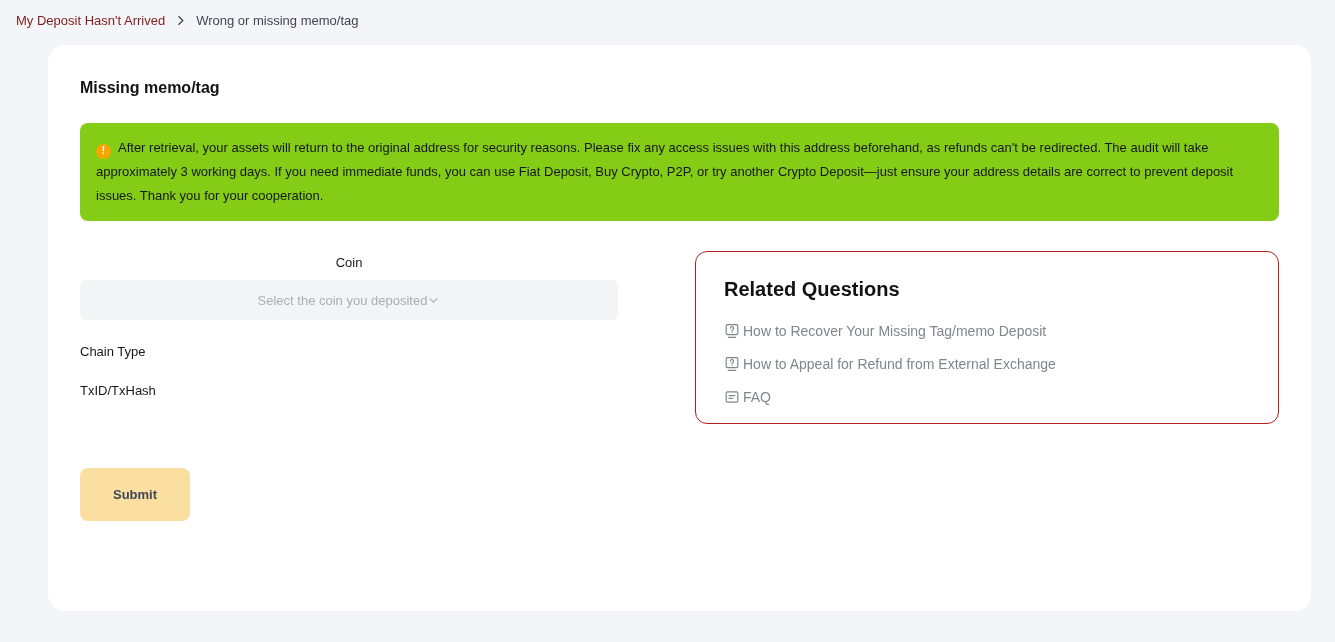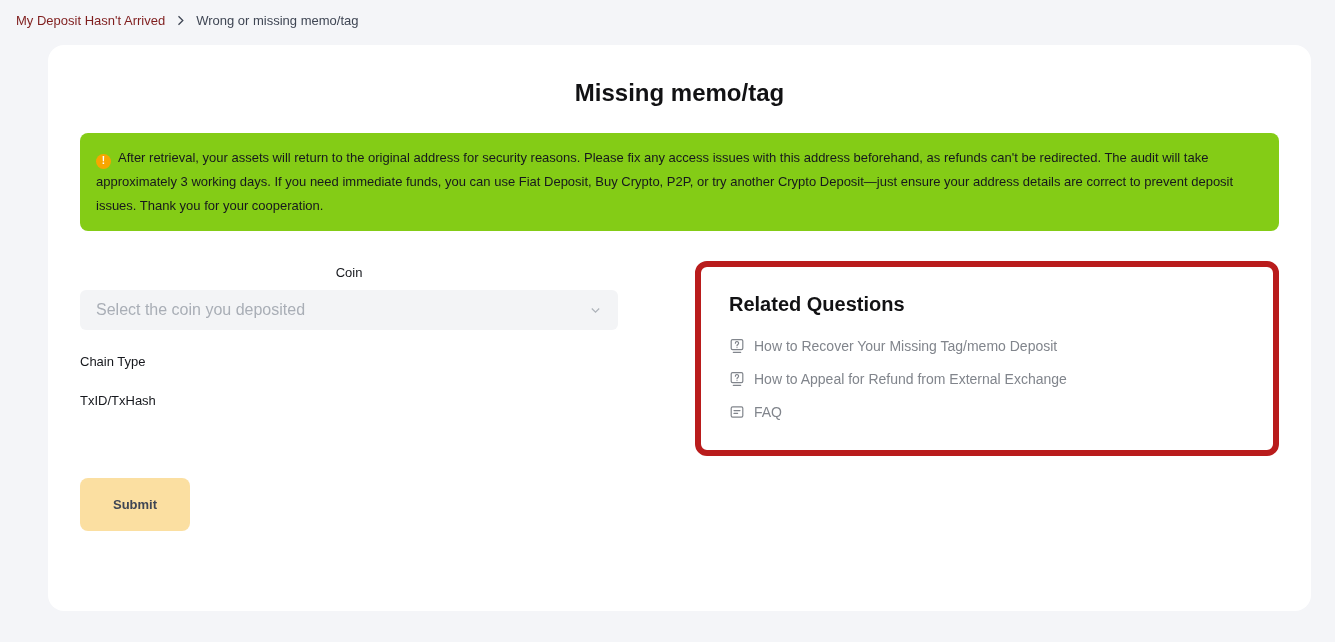--- a/index.html
+++ b/index.html
@@ -24,24 +24,23 @@
   
   .card {
     margin: 8px 24px 28px 48px;
     background: #ffffff;
     border-radius: 16px;
     padding: 34px 32px 40px 32px;
     height: 566px;
   }
   .page-title {
     margin: 0 0 26px 0;
-    font-size: 24px;
+    font-size: 16px;
     font-weight: 700;
     color: #121214;
-    text-align: center;
   }
 
   
   .notice {
     background: #84cc16;
     border-radius: 8px;
     padding: 13px 16px;
     font-size: 13px;
     line-height: 24px;
     color: #16181d;
@@ -62,23 +61,23 @@
   .content-row { display: flex; align-items: flex-start; gap: 77px; margin-top: 30px; }
   .form-col { width: 538px; flex: none; }
 
   .field-label { font-size: 13px; color: #16181d; margin: 24px 0 10px 0; }
   .field-label.first { margin-top: 4px; text-align: center; }
 
   .select-box, .text-input {
     width: 100%; height: 40px;
     background: #f3f4f6;
     border: none; border-radius: 6px;
-    display: flex; align-items: center; justify-content: space-between;
+    display: flex; align-items: center; justify-content: center;
     padding: 0 16px;
-    font-size: 16px;
+    font-size: 13px;
   }
   .select-box { cursor: pointer; }
   .placeholder { color: #a9aeb6; }
   .text-input { font-family: "Liberation Sans", sans-serif; color: #16181d; }
   .text-input::placeholder { color: #a9aeb6; }
   .chev { display: inline-flex; align-items: center; }
 
   .submit-btn {
     margin-top: 42px;
     background: #fbdfa1;
@@ -86,32 +85,32 @@
     border: none; border-radius: 8px;
     font-family: "Liberation Sans", sans-serif;
     font-size: 13px; font-weight: 700;
     padding: 19px 33px;
     cursor: pointer;
   }
 
   
   .related-panel {
     flex: 1;
-    border: 6px solid #b91c1c;
+    border: 1px solid #b91c1c;
     border-radius: 12px;
-    padding: 26px 28px 30px 28px;
+    padding: 26px 28px 18px 28px;
     background: #ffffff;
   }
   .related-title {
     margin: 0 0 22px 0;
     font-size: 20px; font-weight: 700;
     color: #121214;
   }
   .related-item {
-    display: flex; align-items: center; gap: 9px;
+    display: flex; align-items: center; gap: 3px;
     color: #81858c;
     font-size: 14px;
     margin-bottom: 17px;
     cursor: pointer;
   }
   .related-item:last-child { margin-bottom: 0; }
   .rel-icon { display: inline-flex; align-items: center; color: #81858c; flex: none; }
 </style>
 </head>
 <body>

